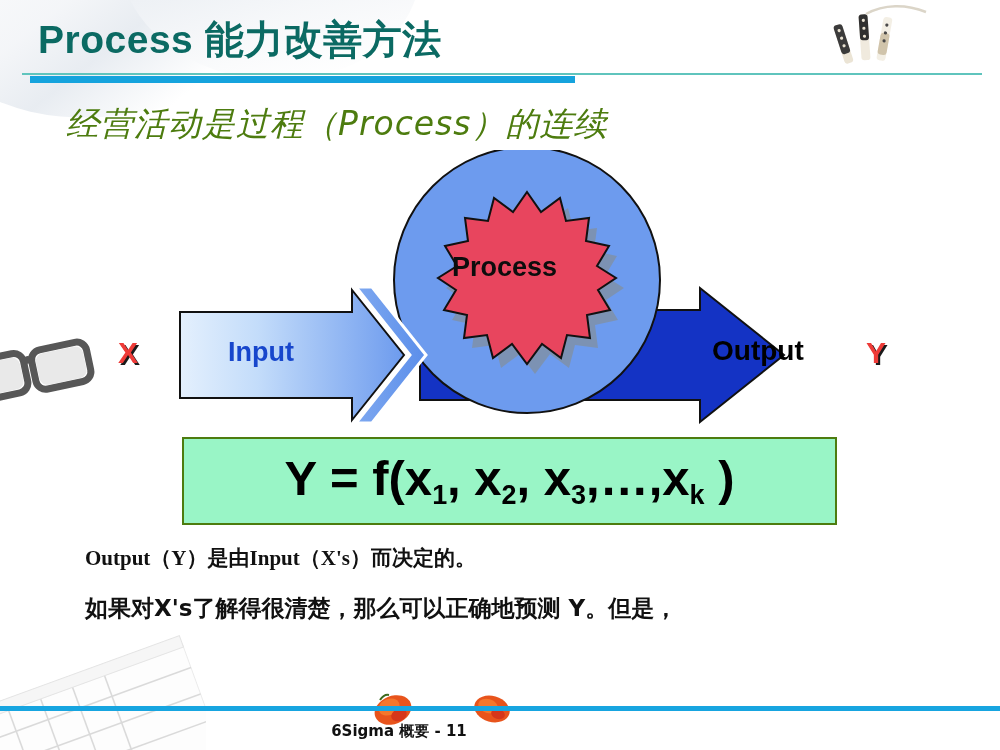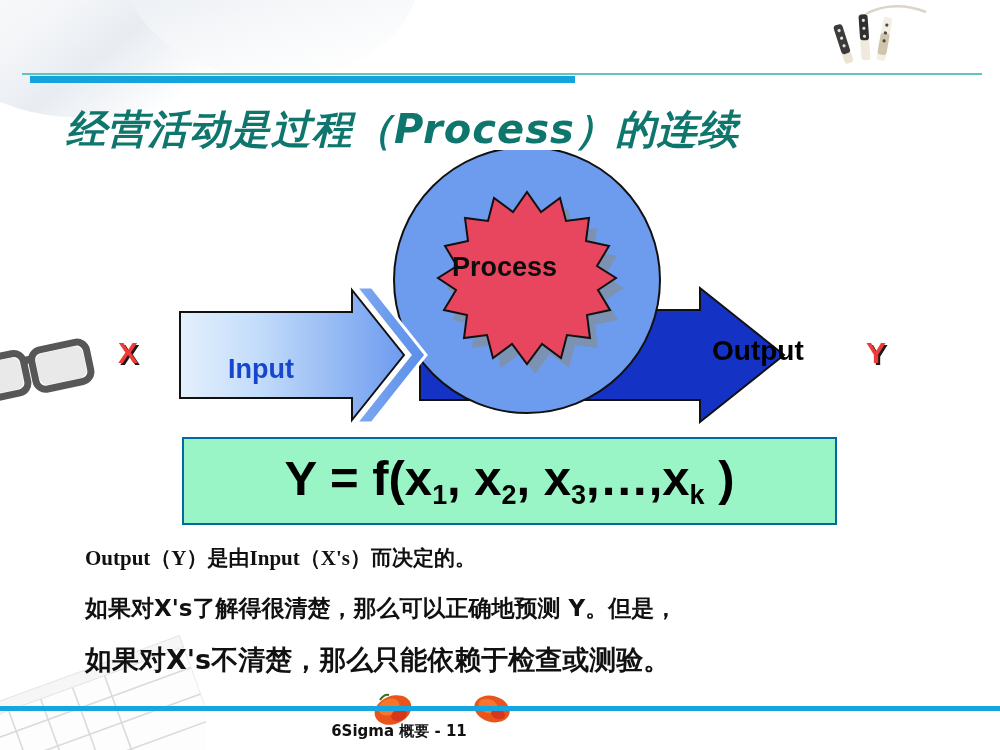--- a/index.html
+++ b/index.html
@@ -65,24 +65,24 @@
     position: absolute;
     left: 30px; top: 76px;
     width: 545px; height: 7px;
     background: #15a3dd;
   }
 
   
   #subtitle {
     position: absolute;
     left: 66px; top: 102px;
-    font-size: 40px;
+    font-size: 33px;
     font-style: italic;
-    font-weight: bold;
-    color: #0f766e;
+    font-weight: normal;
+    color: #4d7c0f;
     font-family: "DejaVu Sans", sans-serif;
     letter-spacing: 1px;
     white-space: nowrap;
   }
 
   
   #diagram { position: absolute; left: 0; top: 150px; width: 1000px; height: 290px; }
   #diagram svg { display: block; }
 
   #label-x, #label-y {
@@ -90,21 +90,21 @@
     font-size: 30px;
     font-weight: bold;
     color: #ee3b38;
     text-shadow: 2px 2px 0 #1a1a1a;
   }
   #label-x { left: 118px; top: 336px; }
   #label-y { left: 866px; top: 336px; }
 
   #label-input {
     position: absolute;
-    left: 228px; top: 354px;
+    left: 228px; top: 337px;
     font-size: 27px;
     font-weight: bold;
     color: #1746cc;
   }
   #label-output {
     position: absolute;
     left: 675px; top: 335px;
     font-size: 28px;
     font-weight: bold;
     color: #000000;
@@ -117,21 +117,21 @@
     font-weight: bold;
     color: #0d0d0d;
   }
 
   
   #formula-box {
     position: absolute;
     left: 182px; top: 437px;
     width: 655px; height: 88px;
     background: #99f5c6;
-    border: 2px solid #0369a1;
+    border: 2px solid #4d7c0f;
     box-sizing: border-box;
     display: flex;
     align-items: center;
     justify-content: center;
   }
   #formula {
     font-size: 49px;
     font-weight: bold;
     color: #000000;
     letter-spacing: 0px;
@@ -252,20 +252,24 @@
     </svg>
   </div>
   <div class="deco" id="deco-berry-2">
     <svg viewBox="0 0 44 34" width="44" height="34">
       <ellipse cx="22" cy="17" rx="18" ry="13" fill="#e8541c" transform="rotate(16 22 17)"></ellipse>
       <ellipse cx="18" cy="14" rx="10" ry="7" fill="#f4772c" transform="rotate(16 18 14)"></ellipse>
       <ellipse cx="28" cy="22" rx="7" ry="5" fill="#d6361a" transform="rotate(16 28 22)"></ellipse>
     </svg>
   </div>
 
+  <div id="title">
+    <span>Process</span>
+    <span class="cjk">能力改善方法</span>
+  </div>
   <div id="header-rule-thin"></div>
   <div id="header-rule-thick"></div>
 
   <div id="subtitle">经营活动是过程（Process）的连续</div>
 
   <div id="diagram">
     <svg width="1000" height="290" viewBox="0 0 1000 290">
       <defs>
         <linearGradient id="inputGrad" x1="0" y1="0" x2="1" y2="0">
           <stop offset="0%" stop-color="#e4f0fd"></stop>
@@ -310,18 +314,17 @@
   <div id="formula-box">
     <div id="formula">
       <span>Y</span>
       <span>=</span>
       <span>f(x</span><sub>1</sub><span>, x</span><sub>2</sub><span>, x</span><sub>3</sub><span>,…,x</span><sub>k</sub><span> )</span>
     </div>
   </div>
 
   <div class="body-line" id="body-line-0">Output（Y）是由Input（X's）而决定的。</div>
   <div class="body-line" id="body-line-1">如果对X's了解得很清楚，那么可以正确地预测 Y。但是，</div>
-  <div class="body-line" id="body-line-2">如果对X's不清楚，那么只能依赖于检查或测验。</div>
 
   <div id="footer-rule"></div>
   <div id="footer-text">6Sigma 概要 - 11</div>
 
 </div>
 
 </body></html>

